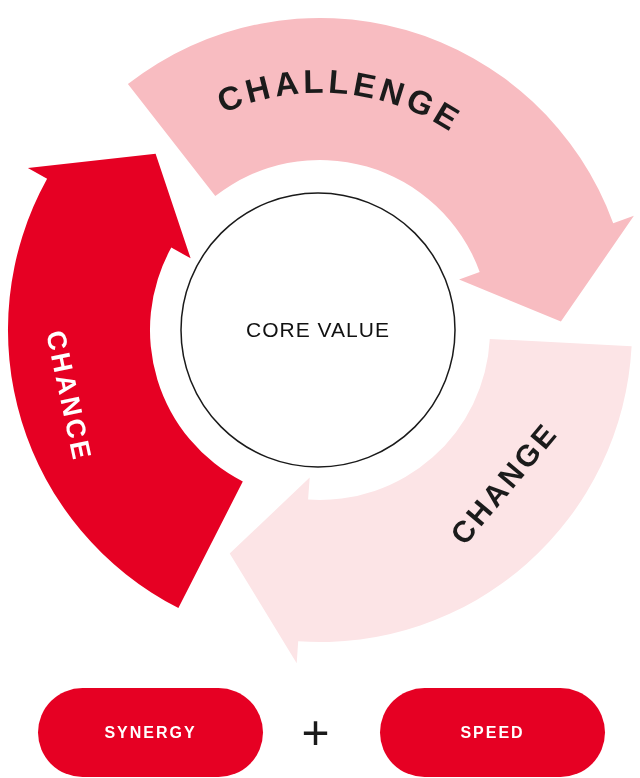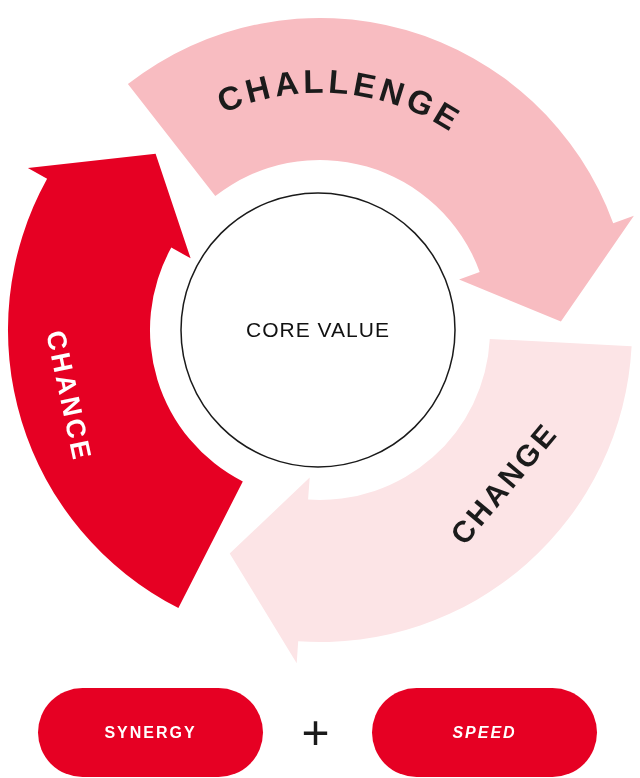--- a/index.html
+++ b/index.html
@@ -51,21 +51,21 @@
     align-items: center;
     justify-content: center;
   }
   .badge-text {
     color: #ffffff;
     font-size: 16px;
     font-weight: 700;
     letter-spacing: 2px;
   }
   .badge-left { left: 38px; }
-  .badge-right { left: 372px; font-style: italic; }
+  .badge-right { left: 380px; }
   .plus {
     position: absolute;
     top: 688px;
     left: 263px;
     width: 105px;
     height: 89px;
     display: flex;
     align-items: center;
     justify-content: center;
     font-size: 48px;

